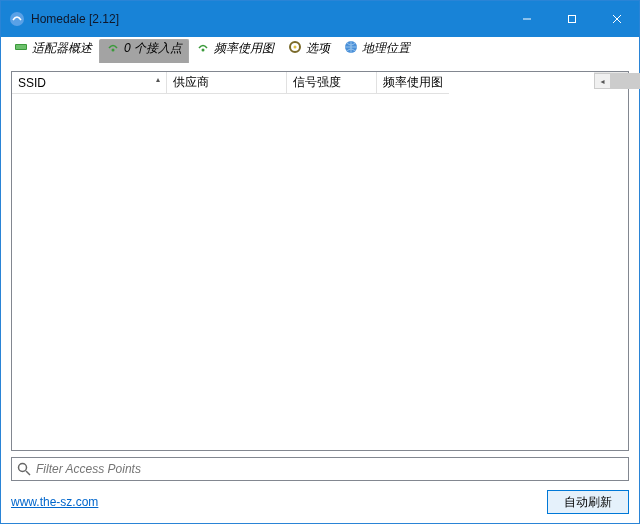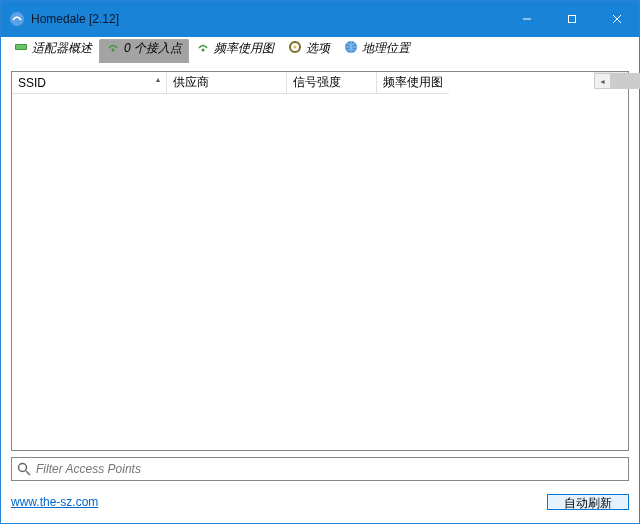--- a/index.html
+++ b/index.html
@@ -30,21 +30,21 @@
 .lv-scroll .track { flex: 1; position: relative; background: #f0f0f0; }
 .lv-scroll .thumb { position: absolute; left: 0; top: 0; height: 100%; width: 90px; background: #cccccc; }
 
 .filterbox { margin-top: 6px; height: 24px; border: 1px solid #828790; display: flex; align-items: center; padding: 0 4px; gap: 4px; }
 .filterbox .mag { width: 16px; height: 16px; display: inline-flex; }
 .filterbox input { flex: 1; border: none; outline: none; font-size: 12px; font-style: italic; color: #666; background: transparent; }
 
 .footer { height: 38px; display: flex; align-items: center; padding: 0 10px 4px 10px; gap: 24px; }
 .footer .link { color: #0066cc; font-size: 12px; text-decoration: underline; cursor: pointer; }
 .footer .spacer { flex: 1; }
-.footer button { min-width: 82px; height: 16px; font-size: 12px; background: #e1e1e1; border: 1px solid #adadad; cursor: pointer; }
+.footer button { min-width: 82px; height: 24px; font-size: 12px; background: #e1e1e1; border: 1px solid #adadad; cursor: pointer; }
 .footer button.primary { border: 1px solid #0078d7; background: #e5f1fb; }
 
 
 .ic-green { color: #2a8a2a; }
 .ic-blue { color: #3a7ad1; }
 </style>
 </head>
 <body>
 
 <div class="window">

